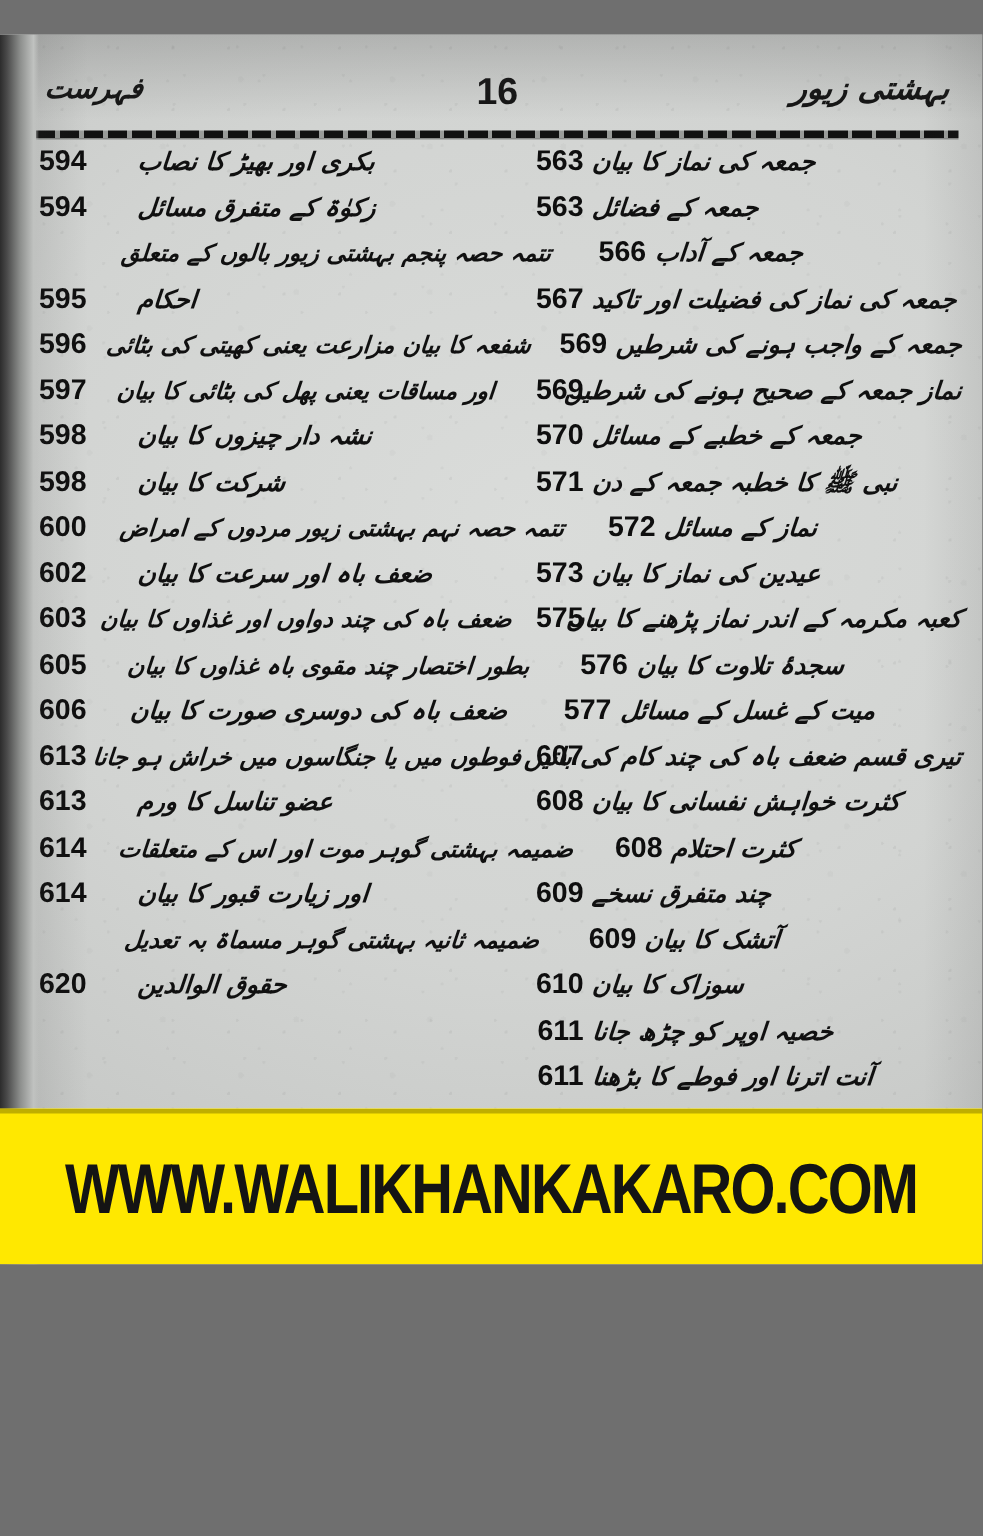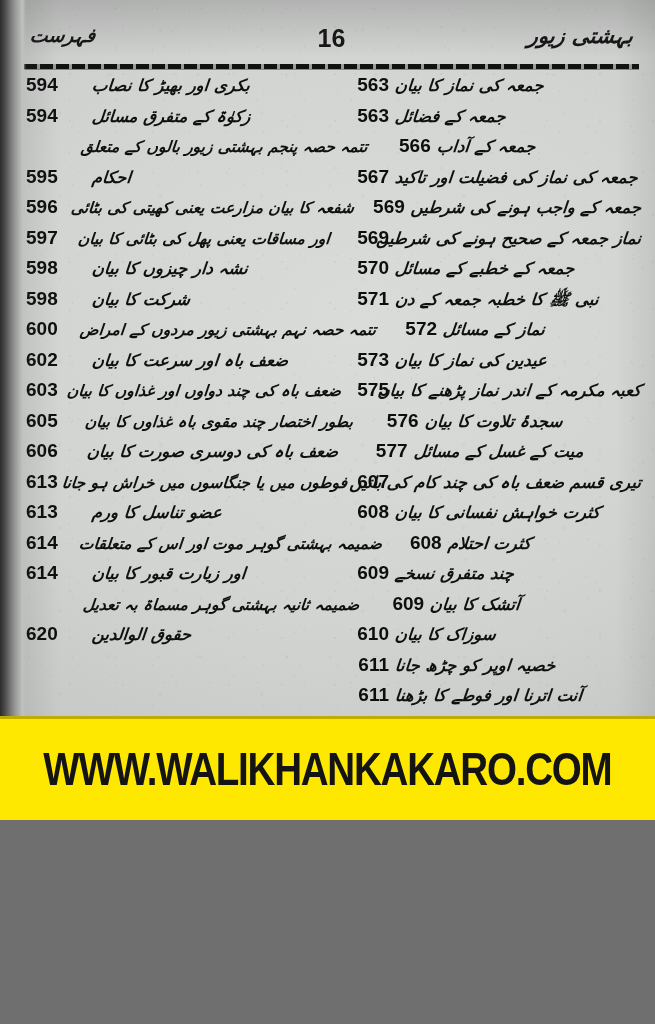--- a/index.html
+++ b/index.html
@@ -12,20 +12,21 @@
     font-family: "DejaVu Sans", "Liberation Sans", sans-serif;
   }
 
   .page {
     position: relative;
     width: 655px;
     height: 820px;
     overflow: hidden;
     background:
       radial-gradient(ellipse 120% 80% at 55% 40%, #dadcda 0%, #d2d4d2 45%, #c5c7c5 78%, #b9bbb9 100%);
+    margin-top: 23px;
   }
 
   
   .grain {
     position: absolute;
     inset: 0;
     pointer-events: none;
     opacity: .5;
     background-image:
       radial-gradient(circle at 12% 22%, rgba(90,90,90,.16) 0 1px, transparent 1px),

